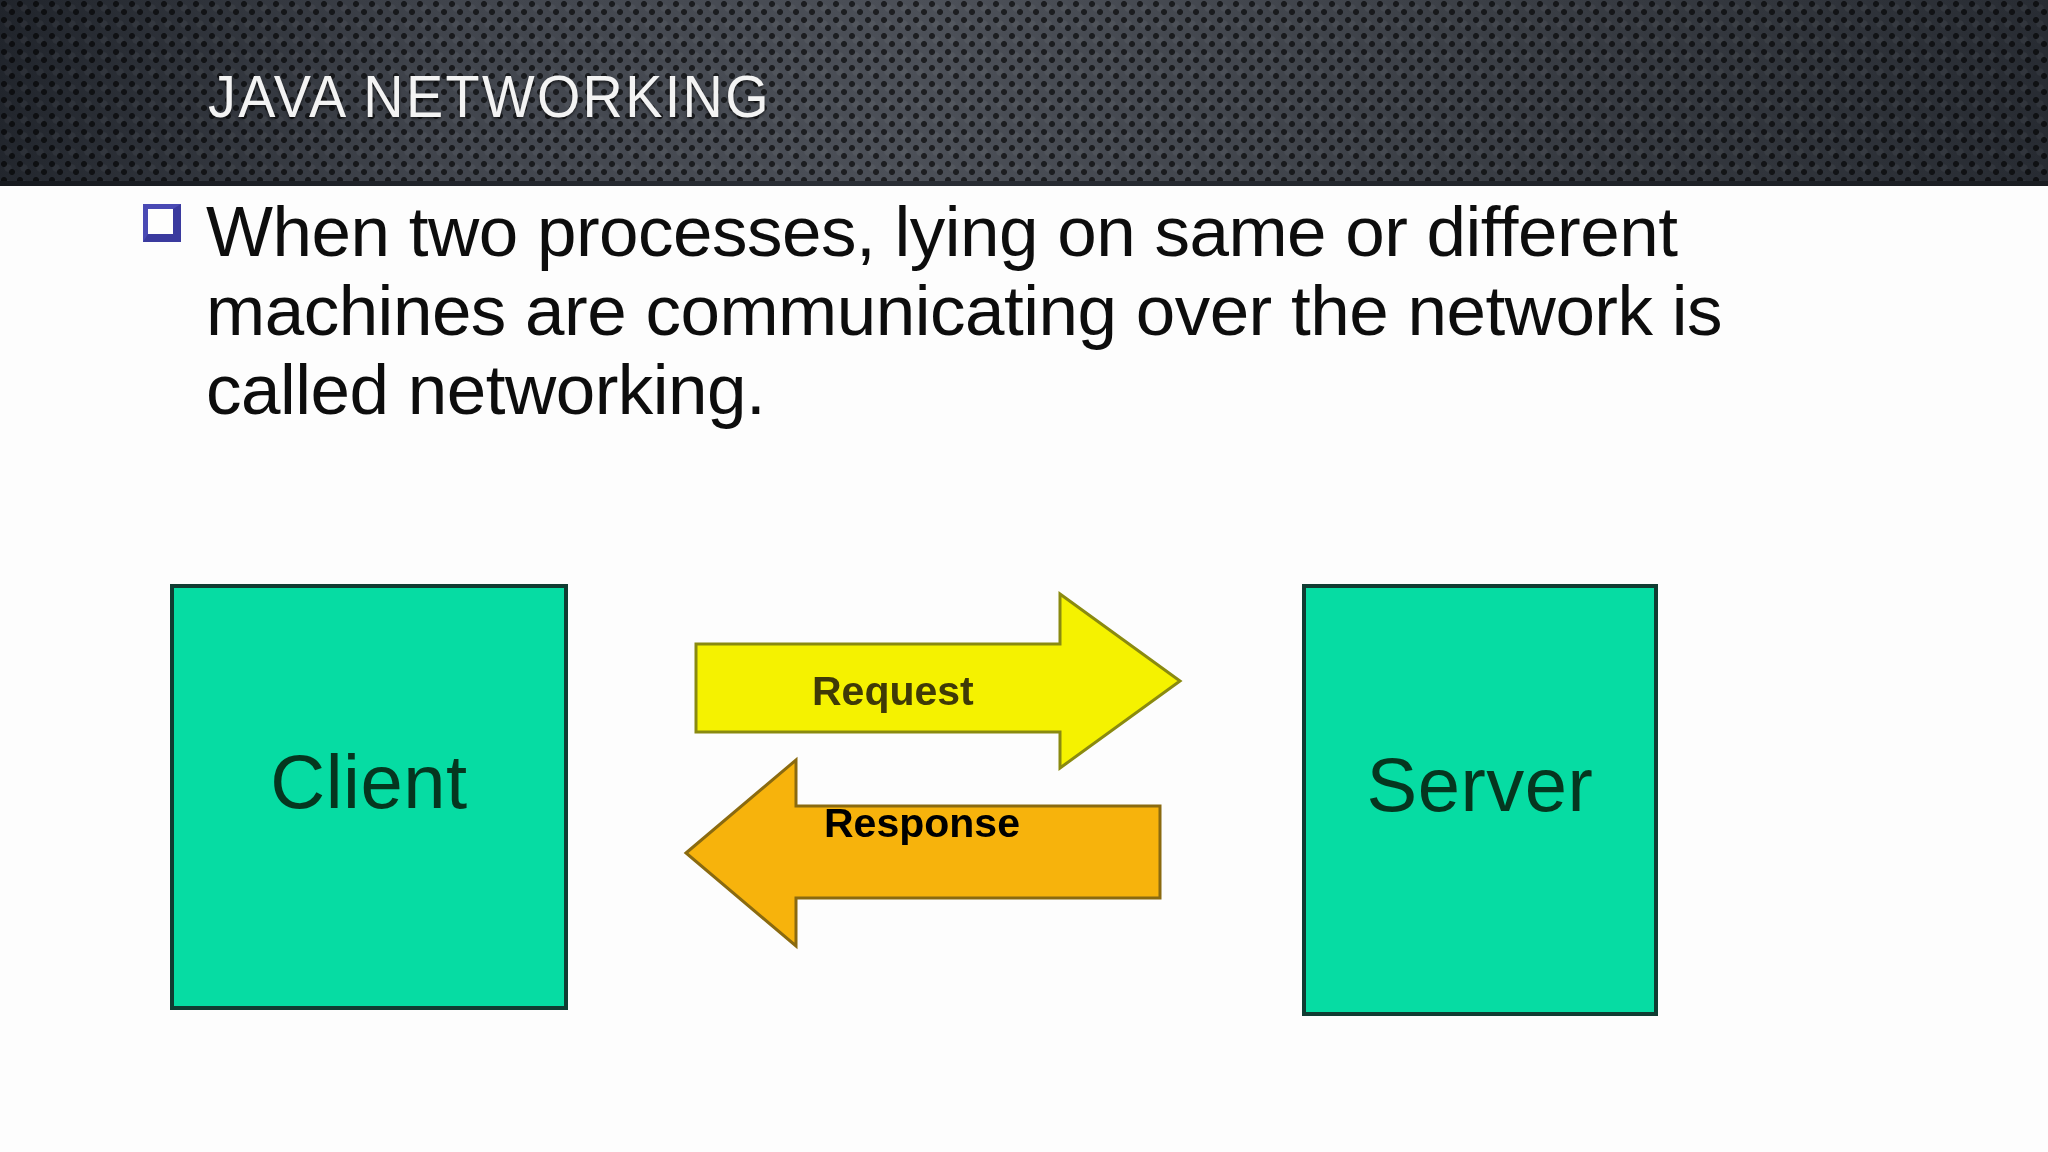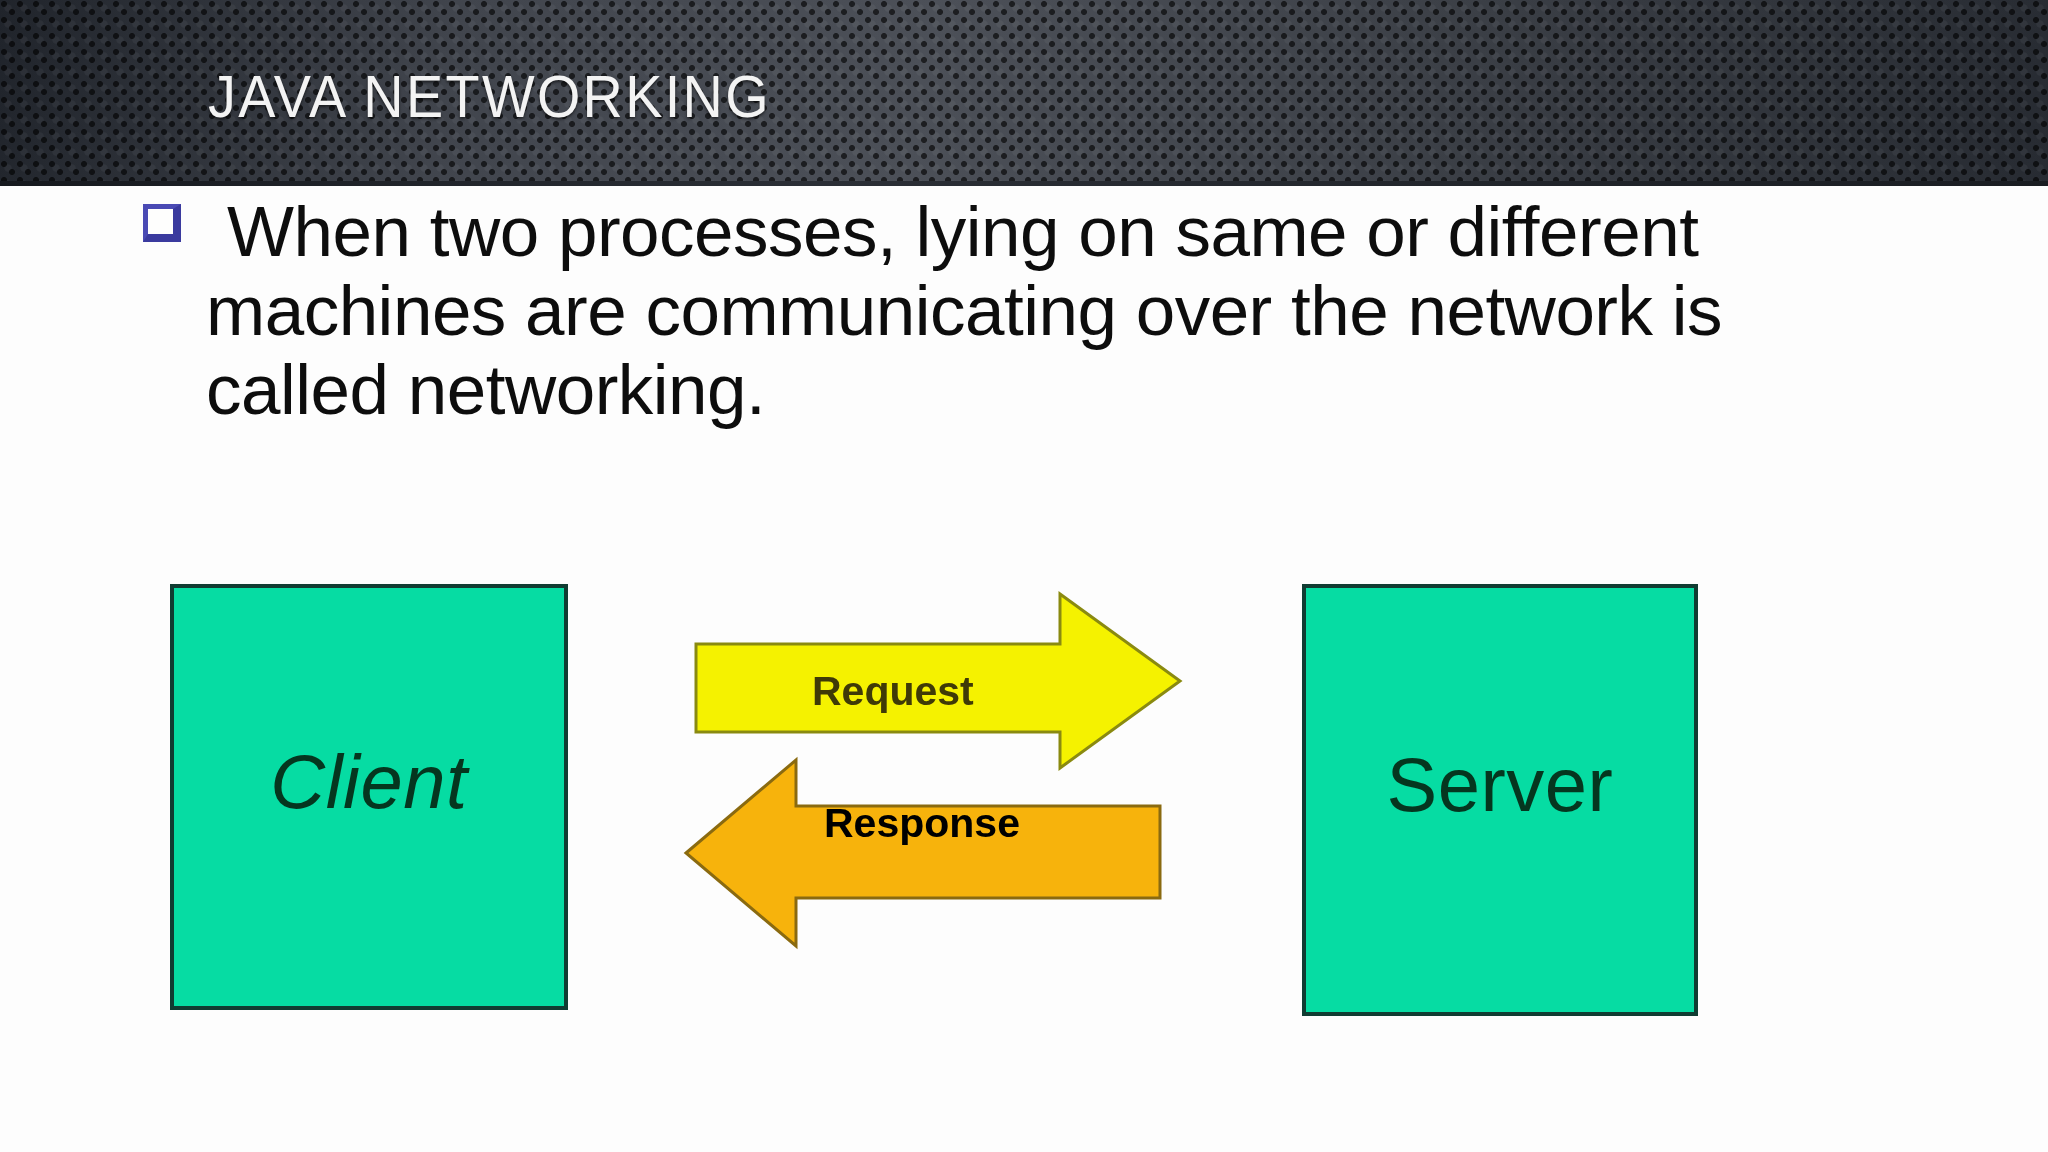--- a/index.html
+++ b/index.html
@@ -86,21 +86,20 @@
   }
   #bullet-text {
     font-family: "Liberation Sans", sans-serif;
     font-size: 71px;
     line-height: 79px;
     font-weight: 400;
     color: #0d0d0d;
     letter-spacing: -0.5px;
     transform: scaleX(0.985);
     transform-origin: left top;
-    margin-left: 21px;
   }
 
   
   #diagram {
     position: absolute;
     left: 0;
     top: 0;
     width: 2048px;
     height: 1152px;
     pointer-events: none;
@@ -122,26 +121,25 @@
     color: #05361f;
     letter-spacing: 0.5px;
     position: relative;
     top: -16px;
   }
   #client-box {
     left: 170px;
     top: 584px;
     width: 398px;
     height: 426px;
-    font-style: italic;
   }
   #server-box {
     left: 1302px;
     top: 584px;
-    width: 396px;
+    width: 356px;
     height: 432px;
   }
 
   .arrow-svg {
     position: absolute;
     pointer-events: auto;
     overflow: visible;
   }
   #request-arrow-wrap {
     left: 688px;

